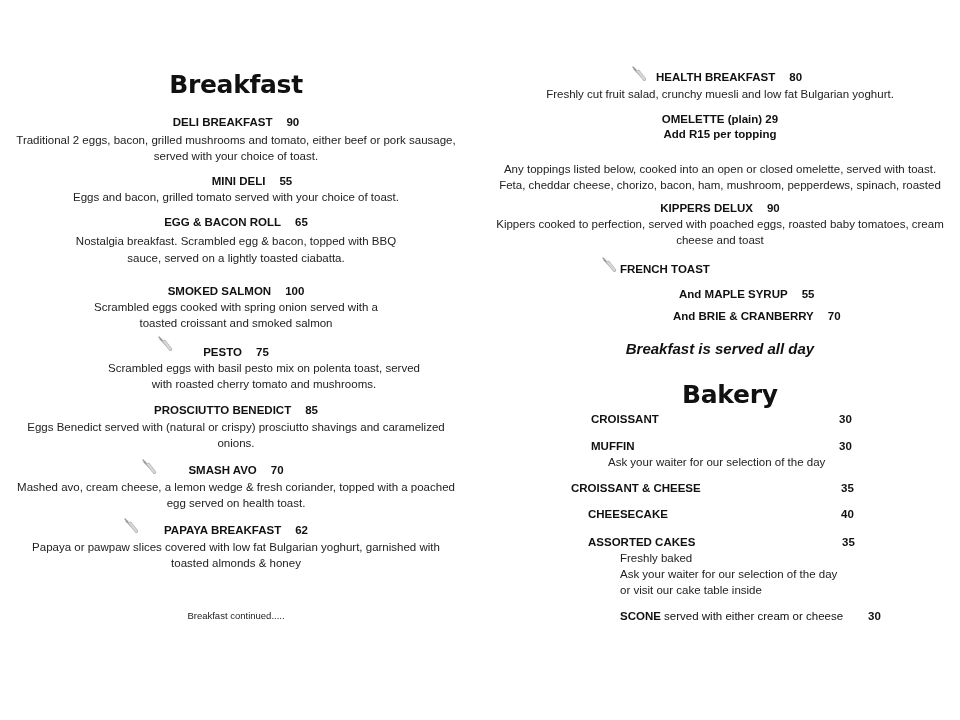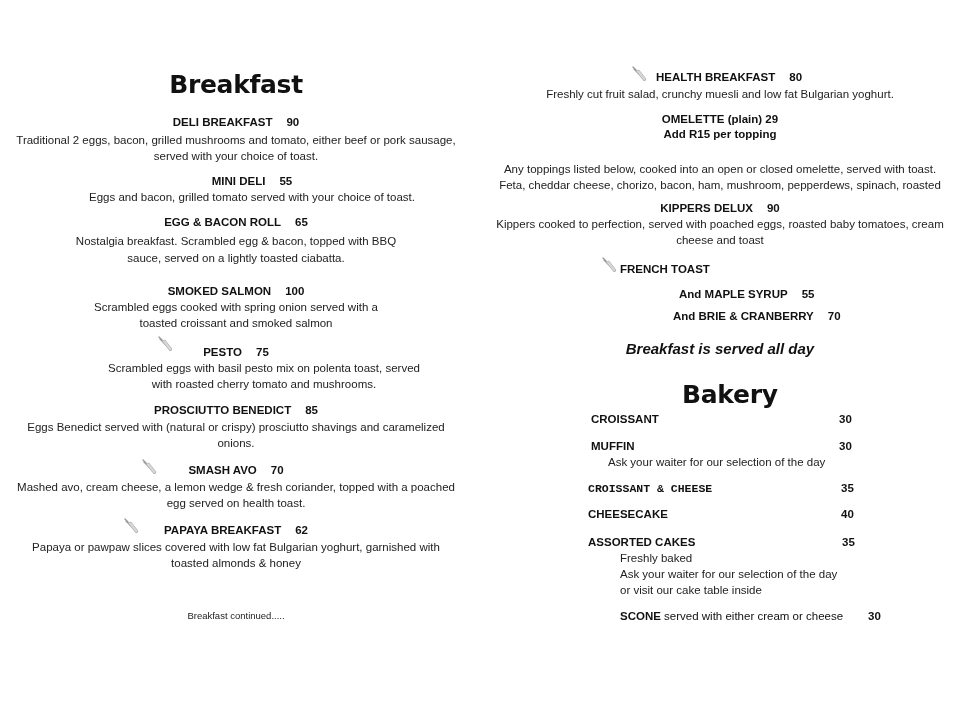--- a/index.html
+++ b/index.html
@@ -35,21 +35,21 @@
     <span>DELI BREAKFAST</span><span class="price">90</span>
   </div>
   <div class="abs center desc" style="left:0; width:472px; top:132px;">
     <div>Traditional 2 eggs, bacon, grilled mushrooms and tomato, either beef or pork sausage,</div>
     <div>served with your choice of toast.</div>
   </div>
 
   <div class="abs center item-name" style="left:16px; width:472px; top:175px;">
     <span>MINI DELI</span><span class="price">55</span>
   </div>
-  <div class="abs center desc" style="left:0; width:472px; top:189px;padding-left:16px;">
+  <div class="abs center desc" style="left:0; width:472px; top:189px;">
     <div>Eggs and bacon, grilled tomato served with your choice of toast.</div>
   </div>
 
   <div class="abs center item-name" style="left:0; width:472px; top:216px;">
     <span>EGG &amp; BACON ROLL</span><span class="price">65</span>
   </div>
   <div class="abs center desc" style="left:0; width:472px; top:233px;">
     <div>Nostalgia breakfast. Scrambled egg &amp; bacon, topped with BBQ</div>
     <div style="margin-top:1px;">sauce, served on a lightly toasted ciabatta.</div>
   </div>
@@ -153,21 +153,21 @@
 
   <div class="abs title" style="left:682px; top:380px;">Bakery</div>
 
   <div class="bk-row" style="left:591px; top:413px;">CROISSANT</div>
   <div class="bk-row" style="left:839px; top:413px;">30</div>
 
   <div class="bk-row" style="left:591px; top:440px;">MUFFIN</div>
   <div class="bk-row" style="left:839px; top:440px;">30</div>
   <div class="bk-desc" style="left:608px; top:454px;">Ask your waiter for our selection of the day</div>
 
-  <div class="bk-row" style="left:588px; top:482px;font-family:Liberation Mono, monospace;">CROISSANT &amp; CHEESE</div>
+  <div class="bk-row" style="left:571px; top:482px;">CROISSANT &amp; CHEESE</div>
   <div class="bk-row" style="left:841px; top:482px;">35</div>
 
   <div class="bk-row" style="left:588px; top:508px;">CHEESECAKE</div>
   <div class="bk-row" style="left:841px; top:508px;">40</div>
 
   <div class="bk-row" style="left:588px; top:536px;">ASSORTED CAKES</div>
   <div class="bk-row" style="left:842px; top:536px;">35</div>
   <div class="bk-desc" style="left:620px; top:550px;">
     <div>Freshly baked</div>
     <div>Ask your waiter for our selection of the day</div>

